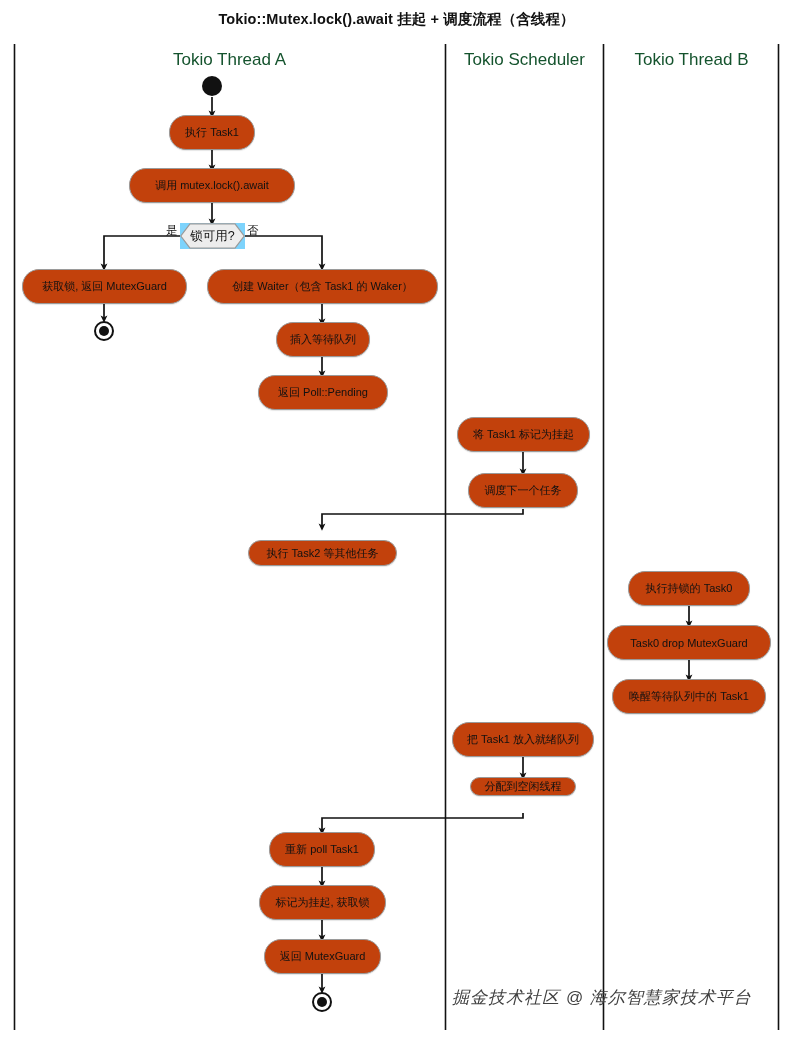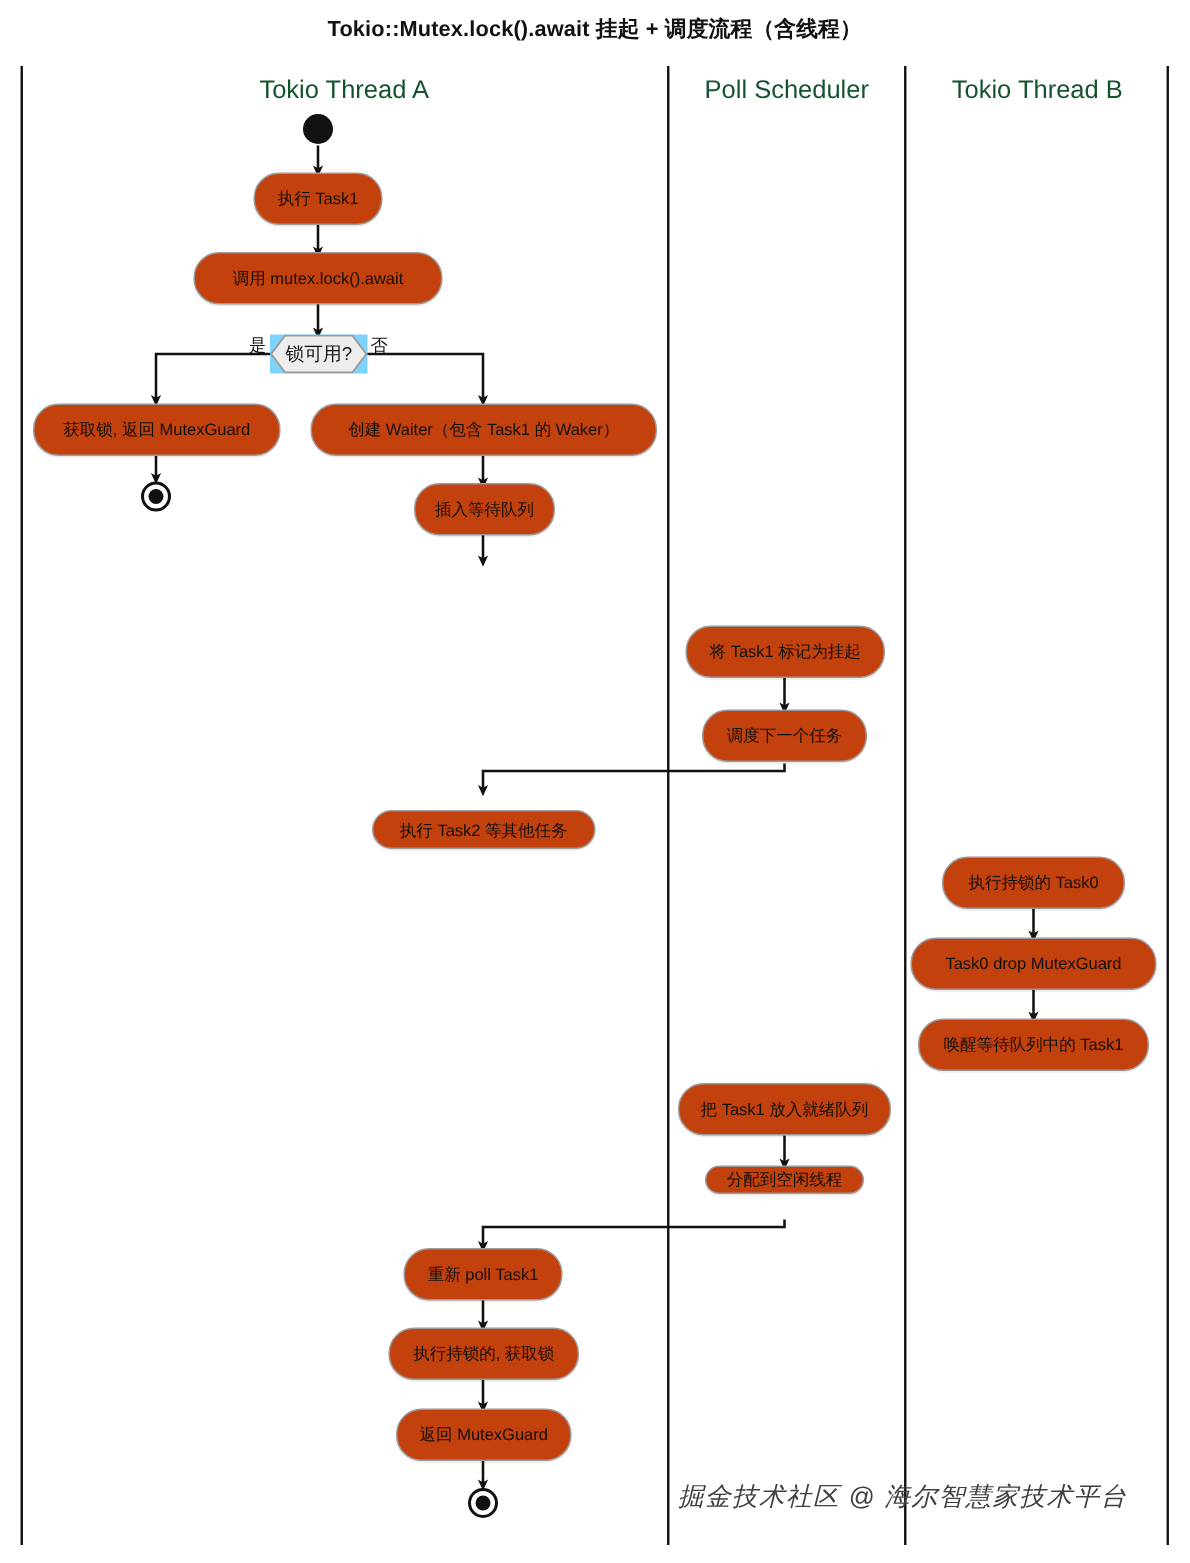--- a/index.html
+++ b/index.html
@@ -178,21 +178,21 @@
 
       <line x1="322" y1="866" x2="322" y2="884"></line>
 
       <line x1="322" y1="920" x2="322" y2="938"></line>
 
       <line x1="322" y1="974" x2="322" y2="990"></line>
     </g>
   </svg>
 
   <div class="lane-label" style="left:14px; top:50px; width:431px;">Tokio Thread A</div>
-  <div class="lane-label" style="left:445px; top:50px; width:159px;">Poll Scheduler</div>
+  <div class="lane-label" style="left:445px; top:50px; width:159px;">Tokio Scheduler</div>
   <div class="lane-label" style="left:604px; top:50px; width:175px;">Tokio Thread B</div>
 
   <div class="start-node" style="left:202px; top:76px;"></div>
 
   <div class="node" style="left:169px; top:115px; width:86px; height:35px;">执行 Task1</div>
 
   <div class="node" style="left:129px; top:168px; width:166px; height:35px;">调用 mutex.lock().await</div>
 
   <div class="decision" style="left:180px; top:223px; width:65px; height:26px;">
     <svg class="dshape" viewBox="0 0 65 26" preserveAspectRatio="none">
@@ -205,26 +205,27 @@
   <div class="guard" style="left:247px; top:223px;">否</div>
 
   <div class="node" style="left:22px; top:269px; width:165px; height:35px;">获取锁, 返回 MutexGuard</div>
 
   <div class="end-node" style="left:94px; top:321px;"></div>
 
   <div class="node" style="left:207px; top:269px; width:231px; height:35px;">创建 Waiter（包含 Task1 的 Waker）</div>
 
   <div class="node" style="left:276px; top:322px; width:94px; height:35px;">插入等待队列</div>
 
+  <div class="node" style="left:258px; top:375px; width:130px; height:35px;">返回 Poll::Pending</div>
 
   <div class="node" style="left:248px; top:540px; width:149px; height:26px;">执行 Task2 等其他任务</div>
 
   <div class="node" style="left:269px; top:832px; width:106px; height:35px;">重新 poll Task1</div>
 
-  <div class="node" style="left:259px; top:885px; width:127px; height:35px;">执行持锁的, 获取锁</div>
+  <div class="node" style="left:259px; top:885px; width:127px; height:35px;">标记为挂起, 获取锁</div>
 
   <div class="node" style="left:264px; top:939px; width:117px; height:35px;">返回 MutexGuard</div>
 
   <div class="end-node" style="left:312px; top:992px;"></div>
 
   <div class="node" style="left:457px; top:417px; width:133px; height:35px;">将 Task1 标记为挂起</div>
 
   <div class="node" style="left:468px; top:473px; width:110px; height:35px;">调度下一个任务</div>
 
   <div class="node" style="left:452px; top:722px; width:142px; height:35px;">把 Task1 放入就绪队列</div>

